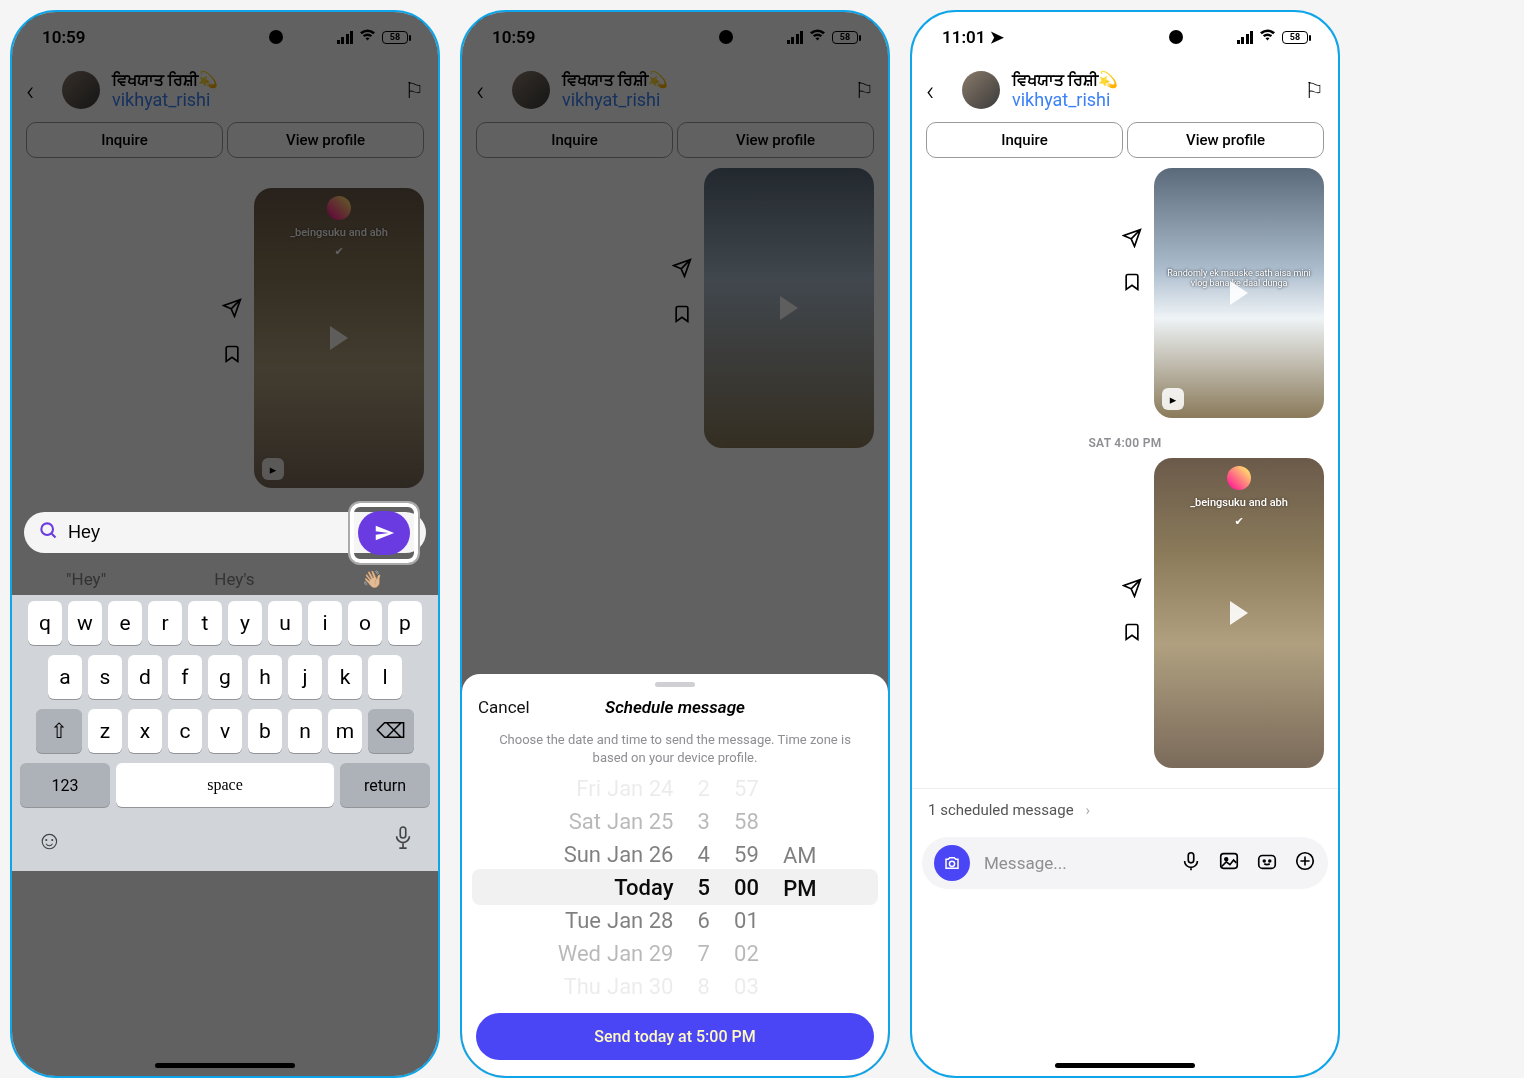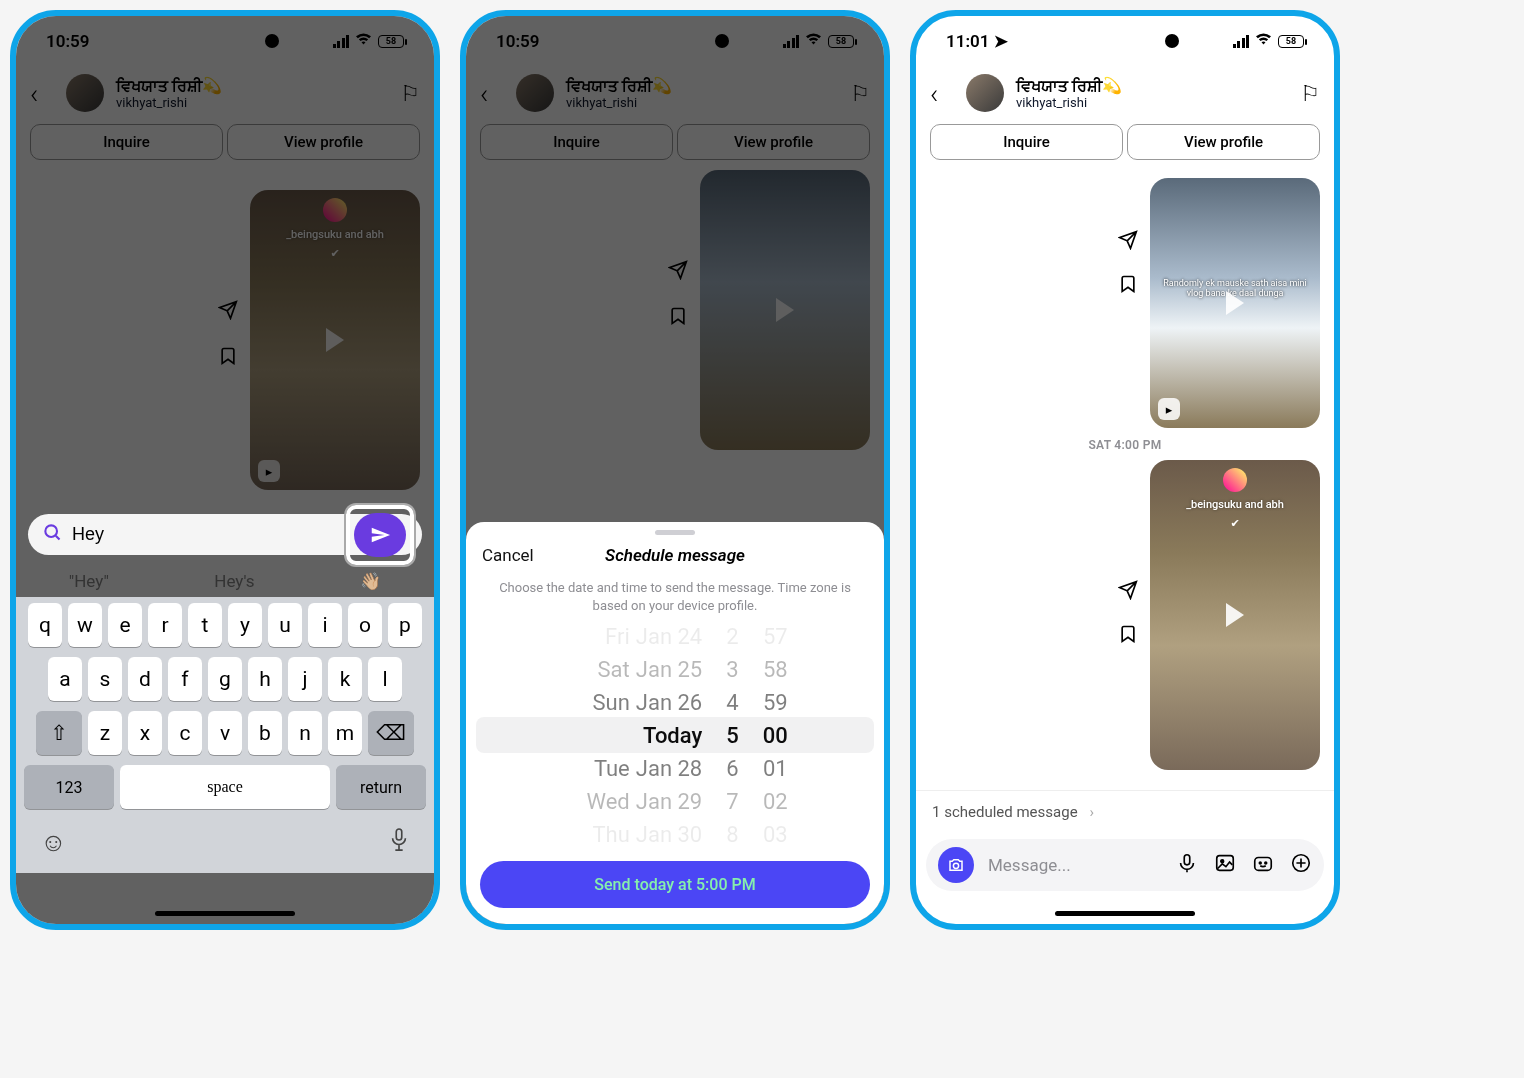--- a/index.html
+++ b/index.html
@@ -7,24 +7,24 @@
     background: #f5f5f5;
     font-family: -apple-system, BlinkMacSystemFont, "Segoe UI", Roboto, sans-serif;
     display: flex;
     gap: 20px;
     padding: 10px;
     width: 1524px;
     height: 1078px;
   }
   .phone {
     width: 430px;
-    height: 920px;
+    height: 1068px;
     background: #fff;
     border-radius: 46px;
-    border: 6px solid #0ea5e9;
+    border: 2px solid #0ea5e9;
     position: relative;
     overflow: hidden;
     flex-shrink: 0;
   }
   .status-bar {
     height: 50px;
     display: flex;
     align-items: center;
     justify-content: space-between;
     padding: 0 30px;
@@ -39,21 +39,21 @@
     gap: 12px;
   }
   .back-arrow { font-size: 28px; font-weight: 300; width: 24px; }
   .avatar {
     width: 38px; height: 38px; border-radius: 50%;
     background: linear-gradient(135deg,#8a7a6a,#3a3a3a);
     flex-shrink: 0;
   }
   .header-name { display: flex; flex-direction: column; flex: 1; }
   .display-name { font-size: 16px; font-weight: 600; }
-  .username { font-size: 13px; color: #0f172a; }
+  .username { font-size: 18px; color: #3b82f6; }
   .flag-icon { font-size: 22px; }
   .action-row { display: flex; gap: 4px; padding: 4px 14px 10px; }
   .action-btn {
     flex: 1;
     border: 1px solid #999;
     border-radius: 10px;
     padding: 8px 0;
     text-align: center;
     font-size: 15px;
     font-weight: 500;
@@ -197,21 +197,21 @@
   .picker-band {
     position: absolute; left: 10px; right: 10px; top: 50%; transform: translateY(-50%);
     height: 36px; background: rgba(120,120,128,0.10); border-radius: 8px;
     pointer-events: none;
   }
   .col-date { align-items: flex-end; min-width: 140px; }
   .date-row { display: flex; gap: 6px; }
   .sheet-btn {
     margin: 16px 14px 0;
     background: #4b46f5;
-    color: #86efac;
+    color: #fef9c3;
     border-radius: 26px;
     padding: 14px;
     text-align: center;
     font-size: 16px;
     font-weight: 500;
   }
 
   .timestamp {
     text-align: center; font-size: 12px; color: #8e8e93;
     font-weight: 600; letter-spacing: 0.3px;
@@ -513,20 +513,29 @@
       </div>
       <div class="picker-col">
         <span class="p-faint">57</span>
         <span class="p-light">58</span>
         <span class="p-med">59</span>
         <span class="p-sel">00</span>
         <span class="p-med">01</span>
         <span class="p-light">02</span>
         <span class="p-faint">03</span>
       </div>
+      <div class="picker-col">
+        <span style="height:22px;"></span>
+        <span style="height:22px;"></span>
+        <span class="p-med">AM</span>
+        <span class="p-sel">PM</span>
+        <span style="height:22px;"></span>
+        <span style="height:22px;"></span>
+        <span style="height:22px;"></span>
+      </div>
     </div>
 
     <div class="sheet-btn">Send today at 5:00 PM</div>
   </div>
 </div>
 
 <div class="phone phone-c">
   <div class="notch"></div>
   <div class="status-bar">
     <span><span>11:01</span> <span>➤</span></span>
@@ -570,21 +579,21 @@
           <svg width="20" height="20" viewBox="0 0 24 24" fill="none" stroke="#000" stroke-width="2">
               <path d="M22 2 L11 13 M22 2 L15 22 L11 13 L2 9 Z"></path>
             </svg>
         </span>
         <span>
           <svg width="20" height="20" viewBox="0 0 24 24" fill="none" stroke="#000" stroke-width="2">
               <path d="M19 21 L12 16 L5 21 V5 a2 2 0 0 1 2-2 h10 a2 2 0 0 1 2 2 Z"></path>
             </svg>
         </span>
       </div>
-      <div class="reel-card-c" style="top:8px;padding-left:34px;">
+      <div class="reel-card-c" style="top:0;padding-left:34px;">
         <div style="position:absolute; top:40%; left:10px; right:10px; color:#fff; font-size:9px; text-align:center; text-shadow:0 0 3px #000;">Randomly ek mauske sath aisa mini vlog bana ke daal dunga</div>
         <div class="reel-play"></div>
         <div class="reel-corner">▸</div>
       </div>
     </div>
 
     <div class="timestamp">SAT 4:00 PM</div>
 
     <div class="chat-area-c" style="height:320px;">
       <div class="side-icons-c" style="top:120px;">

